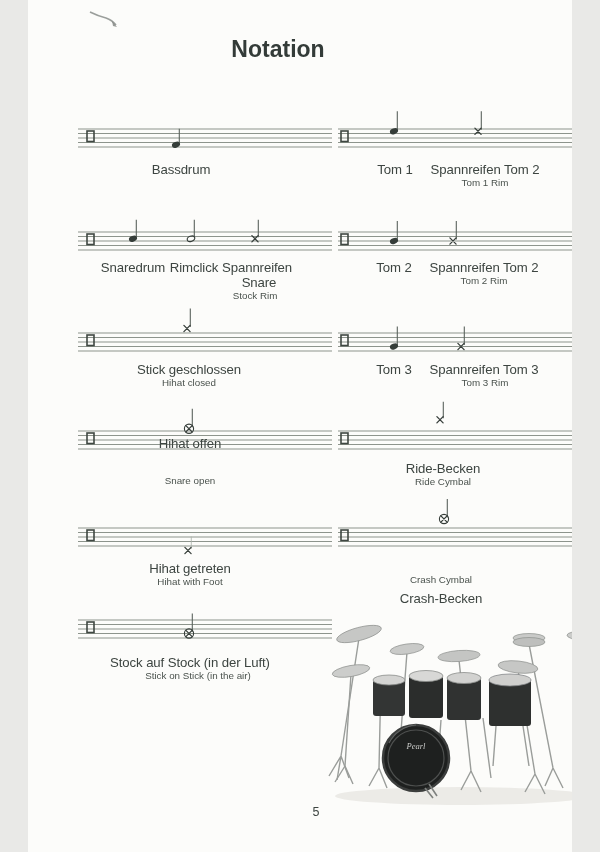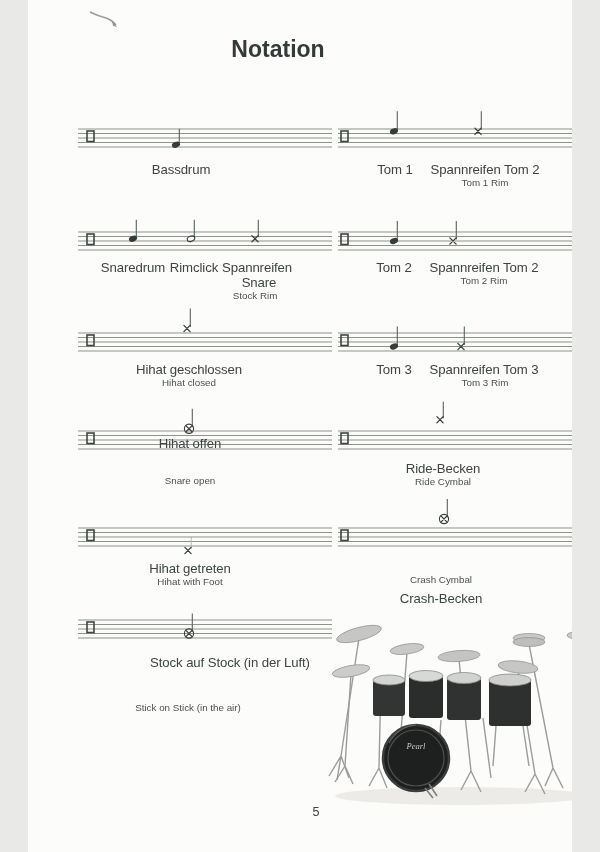--- a/index.html
+++ b/index.html
@@ -122,21 +122,21 @@
           <line x1="0" y1="34.5" x2="254" y2="34.5" stroke="#8d948c" stroke-width="1"></line>
           <line x1="0" y1="39" x2="254" y2="39" stroke="#8d948c" stroke-width="1"></line>
           <line x1="0" y1="43.5" x2="254" y2="43.5" stroke="#8d948c" stroke-width="1"></line>
           <line x1="0" y1="48" x2="254" y2="48" stroke="#8d948c" stroke-width="1"></line>
           <rect x="9" y="32" width="7" height="10.5" fill="none" stroke="#3f4742" stroke-width="1.6"></rect>
           <g>
             <line x1="112.3" y1="24" x2="112.3" y2="5.5" stroke="#5a625d" stroke-width="1.1"></line>
             <path d="M105.9,22.4 L112.1,28.6 M112.1,22.4 L105.9,28.6" stroke="#353d39" stroke-width="1.3" fill="none" stroke-linecap="round"></path>
           </g>
         </svg></div>
-      <span class="lbl main" style="left: 161px; top: 363px;">Hihat geschlossen</span>
+      <span class="lbl main" style="left: 161px; top: 363px;">Stick geschlossen</span>
       <span class="lbl sub" style="left: 161px; top: 378px;">Hihat closed</span>
       <div class="staffwrap" style="left: 310px; top: 303px;"><svg width="282" height="78" viewBox="0 0 282 78">
           <line x1="0" y1="30" x2="282" y2="30" stroke="#8d948c" stroke-width="1"></line>
           <line x1="0" y1="34.5" x2="282" y2="34.5" stroke="#8d948c" stroke-width="1"></line>
           <line x1="0" y1="39" x2="282" y2="39" stroke="#8d948c" stroke-width="1"></line>
           <line x1="0" y1="43.5" x2="282" y2="43.5" stroke="#8d948c" stroke-width="1"></line>
           <line x1="0" y1="48" x2="282" y2="48" stroke="#8d948c" stroke-width="1"></line>
           <rect x="3" y="32" width="7" height="10.5" fill="none" stroke="#3f4742" stroke-width="1.6"></rect>
           <g>
             <line x1="59.3" y1="42" x2="59.3" y2="23.5" stroke="#5a625d" stroke-width="1.1"></line>
@@ -214,22 +214,22 @@
           <line x1="0" y1="39" x2="254" y2="39" stroke="#8d948c" stroke-width="1"></line>
           <line x1="0" y1="43.5" x2="254" y2="43.5" stroke="#8d948c" stroke-width="1"></line>
           <line x1="0" y1="48" x2="254" y2="48" stroke="#8d948c" stroke-width="1"></line>
           <rect x="9" y="32" width="7" height="10.5" fill="none" stroke="#3f4742" stroke-width="1.6"></rect>
           <g>
             <line x1="114.3" y1="42" x2="114.3" y2="23.5" stroke="#5a625d" stroke-width="1.1"></line>
             <path d="M107.9,40.4 L114.1,46.6 M114.1,40.4 L107.9,46.6" stroke="#353d39" stroke-width="1.3" fill="none" stroke-linecap="round"></path>
             <circle cx="111" cy="43.5" r="4.6" fill="none" stroke="#353d39" stroke-width="1.1"></circle>
           </g>
         </svg></div>
-      <span class="lbl main" style="left: 162px; top: 656px; margin-left: 40px;">Stock auf Stock (in der Luft)</span>
-      <span class="lbl sub" style="left: 160px; top: 671px; margin-top: 32px;">Stick on Stick (in the air)</span>
+      <span class="lbl main" style="left: 162px; top: 656px;">Stock auf Stock (in der Luft)</span>
+      <span class="lbl sub" style="left: 170px; top: 671px;">Stick on Stick (in the air)</span>
     </div>
 
   <svg id="drumkit" width="292" height="205" viewBox="0 0 292 205">
 
     <ellipse cx="140" cy="188" rx="126" ry="9" fill="#ecebe7"></ellipse>
 
     <g stroke="#9a9d9a" stroke-width="1.4" fill="none">
       <path d="M38,30 L20,148 M20,148 L8,168 M20,148 L28,170 M20,148 L16,172"></path>
       <path d="M30,66 L24,158 M24,158 L14,174 M24,158 L32,176"></path>
       <path d="M86,44 L78,150 M78,150 L68,170 M78,150 L86,172"></path>

